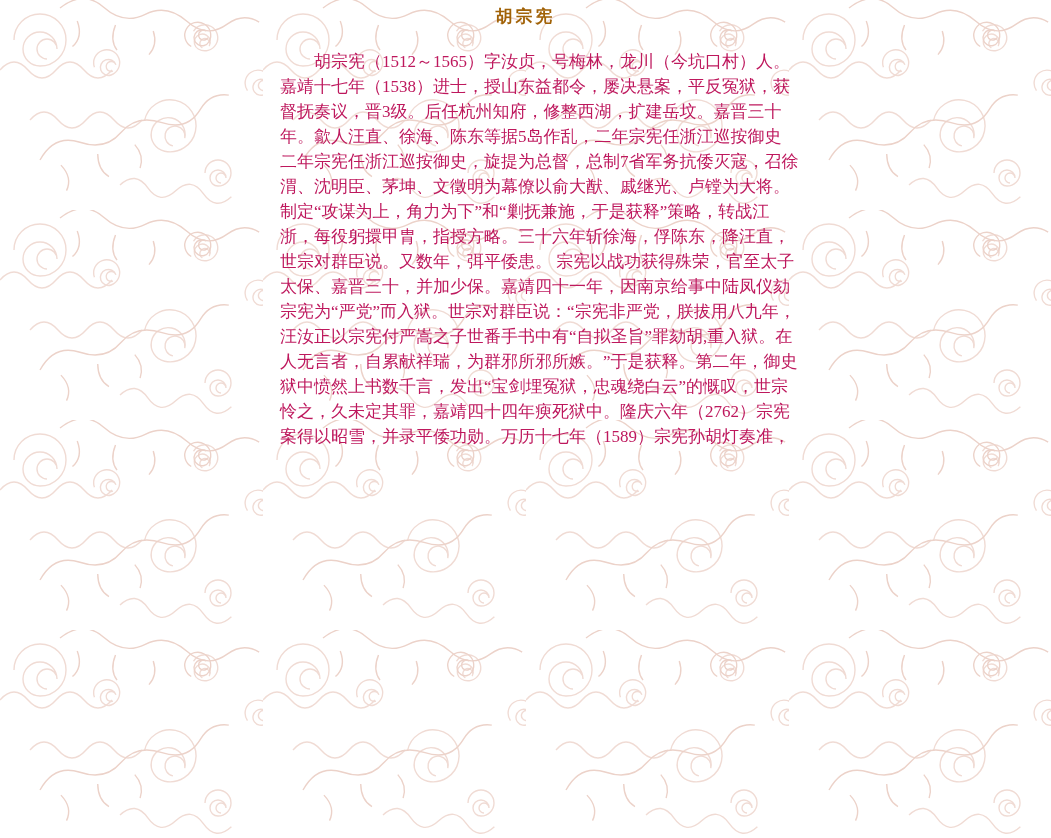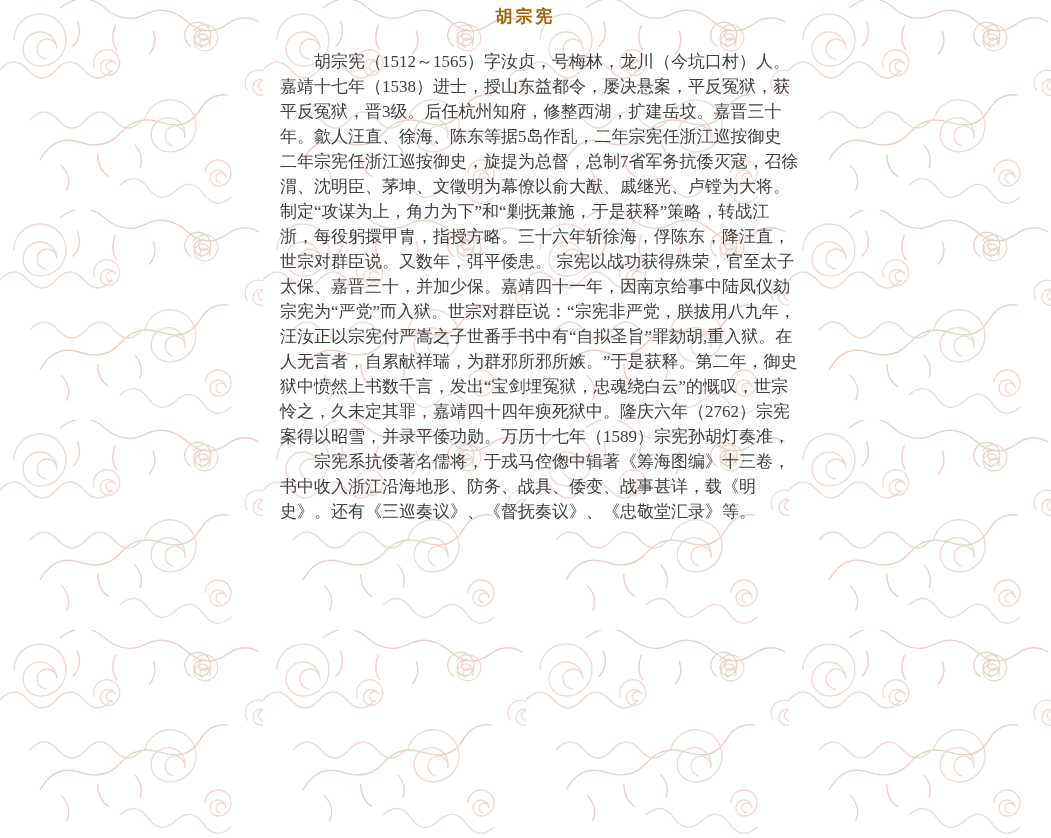--- a/index.html
+++ b/index.html
@@ -34,21 +34,21 @@
     top:49px;
     left:280px;
     width:520px;
   }
   .paragraph{margin:0;padding:0;}
   .line{
     font-size:17px;
     line-height:25px;
     white-space:pre;
     letter-spacing:0px;
-    color:#404040;
+    color:#be185d;
   }
 </style>
 </head>
 <body>
 
 <div class="page">
 
   <svg class="bg" width="1051" height="838" aria-hidden="true">
     <defs>
       <g id="curl">
@@ -107,35 +107,30 @@
     </defs>
     <rect width="1051" height="838" fill="url(#dragonpat)"></rect>
   </svg>
 
   <h1 class="title">胡宗宪</h1>
 
   <div class="content">
       <div class="paragraph">
         <div class="line">　　胡宗宪（1512～1565）字汝贞，号梅林，龙川（今坑口村）人。</div>
         <div class="line">嘉靖十七年（1538）进士，授山东益都令，屡决悬案，平反冤狱，获</div>
-        <div class="line">平反冤狱，晋3级。后任杭州知府，修整西湖，扩建岳坟。嘉晋三十</div>
+        <div class="line">督抚奏议，晋3级。后任杭州知府，修整西湖，扩建岳坟。嘉晋三十</div>
         <div class="line">年。歙人汪直、徐海、陈东等据5岛作乱，二年宗宪任浙江巡按御史</div>
         <div class="line">二年宗宪任浙江巡按御史，旋提为总督，总制7省军务抗倭灭寇，召徐</div>
         <div class="line">渭、沈明臣、茅坤、文徵明为幕僚以俞大猷、戚继光、卢镗为大将。</div>
         <div class="line">制定“攻谋为上，角力为下”和“剿抚兼施，于是获释”策略，转战江</div>
         <div class="line">浙，每役躬擐甲胄，指授方略。三十六年斩徐海，俘陈东，降汪直，</div>
         <div class="line">世宗对群臣说。又数年，弭平倭患。 宗宪以战功获得殊荣，官至太子</div>
         <div class="line">太保、嘉晋三十，并加少保。嘉靖四十一年，因南京给事中陆凤仪劾</div>
         <div class="line">宗宪为“严党”而入狱。世宗对群臣说：“宗宪非严党，朕拔用八九年，</div>
         <div class="line">汪汝正以宗宪付严嵩之子世番手书中有“自拟圣旨”罪劾胡,重入狱。在</div>
         <div class="line">人无言者，自累献祥瑞，为群邪所邪所嫉。”于是获释。第二年，御史</div>
         <div class="line">狱中愤然上书数千言，发出“宝剑埋冤狱，忠魂绕白云”的慨叹，世宗</div>
         <div class="line">怜之，久未定其罪，嘉靖四十四年瘐死狱中。隆庆六年（2762）宗宪</div>
         <div class="line">案得以昭雪，并录平倭功勋。万历十七年（1589）宗宪孙胡灯奏准，</div>
       </div>
-      <div class="paragraph">
-        <div class="line">　　宗宪系抗倭著名儒将，于戎马倥偬中辑著《筹海图编》十三卷，</div>
-        <div class="line">书中收入浙江沿海地形、防务、战具、倭变、战事甚详，载《明</div>
-        <div class="line">史》。还有《三巡奏议》、《督抚奏议》、《忠敬堂汇录》等。</div>
-      </div>
     </div>
 
 </div>
 
 </body></html>

